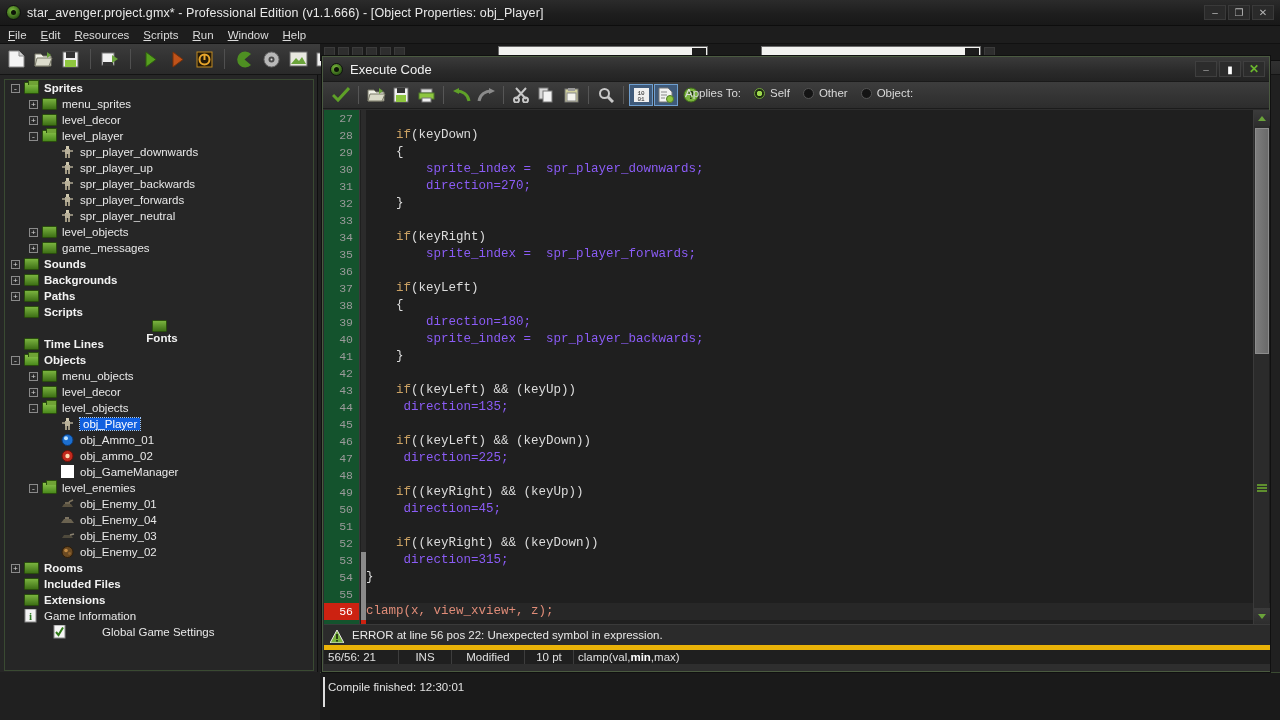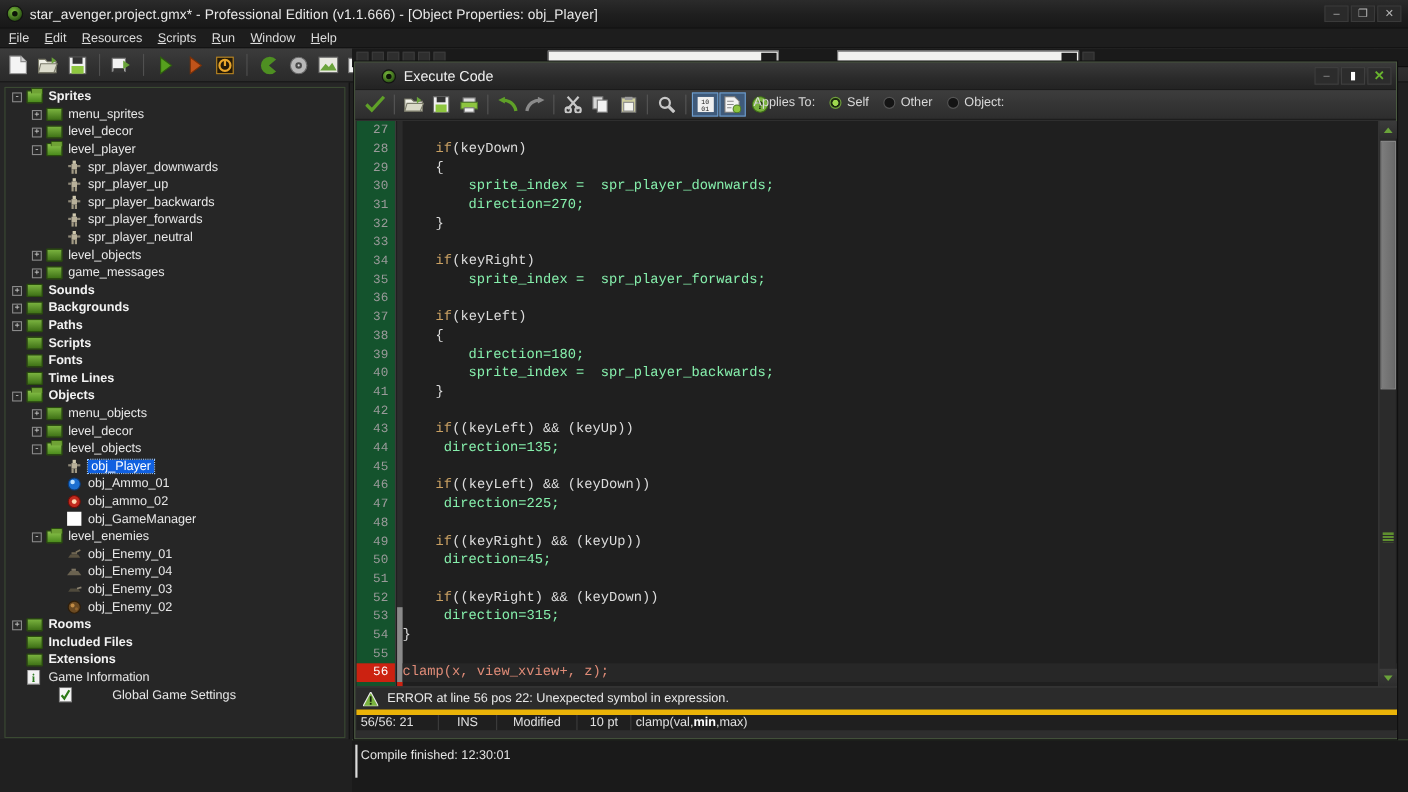--- a/index.html
+++ b/index.html
@@ -124,21 +124,21 @@
   #outputarea .otext { position:absolute; left:8px; top:8px; color:#e2e2e2; font-size:11.5px; }
 
   
   #codewin {
     position: absolute; left: 322px; top: 56px; width: 948px; height: 616px;
     background: #2e2e2e; border: 1px solid #4a5a40;
     box-shadow: 0 0 0 1px #101010;
   }
   #cw-title {
     height: 25px; background: linear-gradient(to bottom,#3a3a3a,#2a2a2a 60%,#232323);
-    display: flex; align-items: center; padding-left: 24px; position: relative;
+    display: flex; align-items: center; padding-left: 7px; position: relative;
     border-bottom:1px solid #1a1a1a;
     text-align:right;
   }
   #cw-title .cw-ico {
     width:13px;height:13px;border-radius:50%;margin-right:7px;
     background: radial-gradient(circle at 40% 35%, #7fbf3f, #2f5a16 70%, #16280a);
     border:1px solid #111; position:relative;
   }
   #cw-title .cw-ico::after{content:"";position:absolute;left:3px;top:3px;width:5px;height:5px;border-radius:50%;background:#0d1408;}
   #cw-title .cw-text { color:#f0f0f0; font-size:13px; }
@@ -181,21 +181,21 @@
   #marginbar .mkc { position:absolute; left:0; width:5px; height:17px; background:#8a8a8a;}
   #marginbar .mkc.red { background:#cc2211; }
   #codelines { position:absolute; left:42px; top:0; right:0; height:514px; }
   .cline {
     height:17px; line-height:17px; white-space:pre;
     font-family:Liberation Mono, monospace; font-size:12.5px; color:#d8d8d8;
   }
   .cline.errline { background:#272727; }
   .kw { color:#c9a063; }
   .id { color:#dcdcdc; }
-  .var { color:#86efac; }
+  .var { color:#8b5cf6; }
   .fn  { color:#e08c78; }
 
   
   #vscroll { position:absolute; right:0; top:53px; width:16px; height:514px; background:#2b2b2b; border-left:1px solid #3a3a3a;}
   #vscroll .arr { width:16px;height:16px; background:linear-gradient(to bottom,#3b3b3b,#2d2d2d); display:flex;align-items:center;justify-content:center;}
   #vscroll .arr .tri { width:0;height:0;border-left:4px solid transparent;border-right:4px solid transparent;}
   #vscroll .arr.up .tri { border-bottom:5px solid #6aa33a; }
   #vscroll .arr.dn .tri { border-top:5px solid #6aa33a; }
   #vthumb { position:absolute; left:1px; top:18px; width:14px; height:226px; background:linear-gradient(to right,#7d7d7d,#6a6a6a); border:1px solid #8d8d8d;}
   #vmark { position:absolute; left:3px; top:374px; width:10px; height:9px;
@@ -463,21 +463,21 @@
         <div class="trow bold" style="padding-left: 6px;">
           <div class="exp">+</div>
           <div class="folder"></div>
           <span class="lbl">Paths</span>
         </div>
         <div class="trow bold" style="padding-left: 6px;">
           <div class="noexp"></div>
           <div class="folder"></div>
           <span class="lbl">Scripts</span>
         </div>
-        <div class="trow bold" style="padding-left: 6px;">
+        <div class="trow bold" style="padding-left: 6px; flex-direction: column;">
           <div class="noexp"></div>
           <div class="folder"></div>
           <span class="lbl">Fonts</span>
         </div>
         <div class="trow bold" style="padding-left: 6px;">
           <div class="noexp"></div>
           <div class="folder"></div>
           <span class="lbl">Time Lines</span>
         </div>
         <div class="trow bold" style="padding-left: 6px;">

